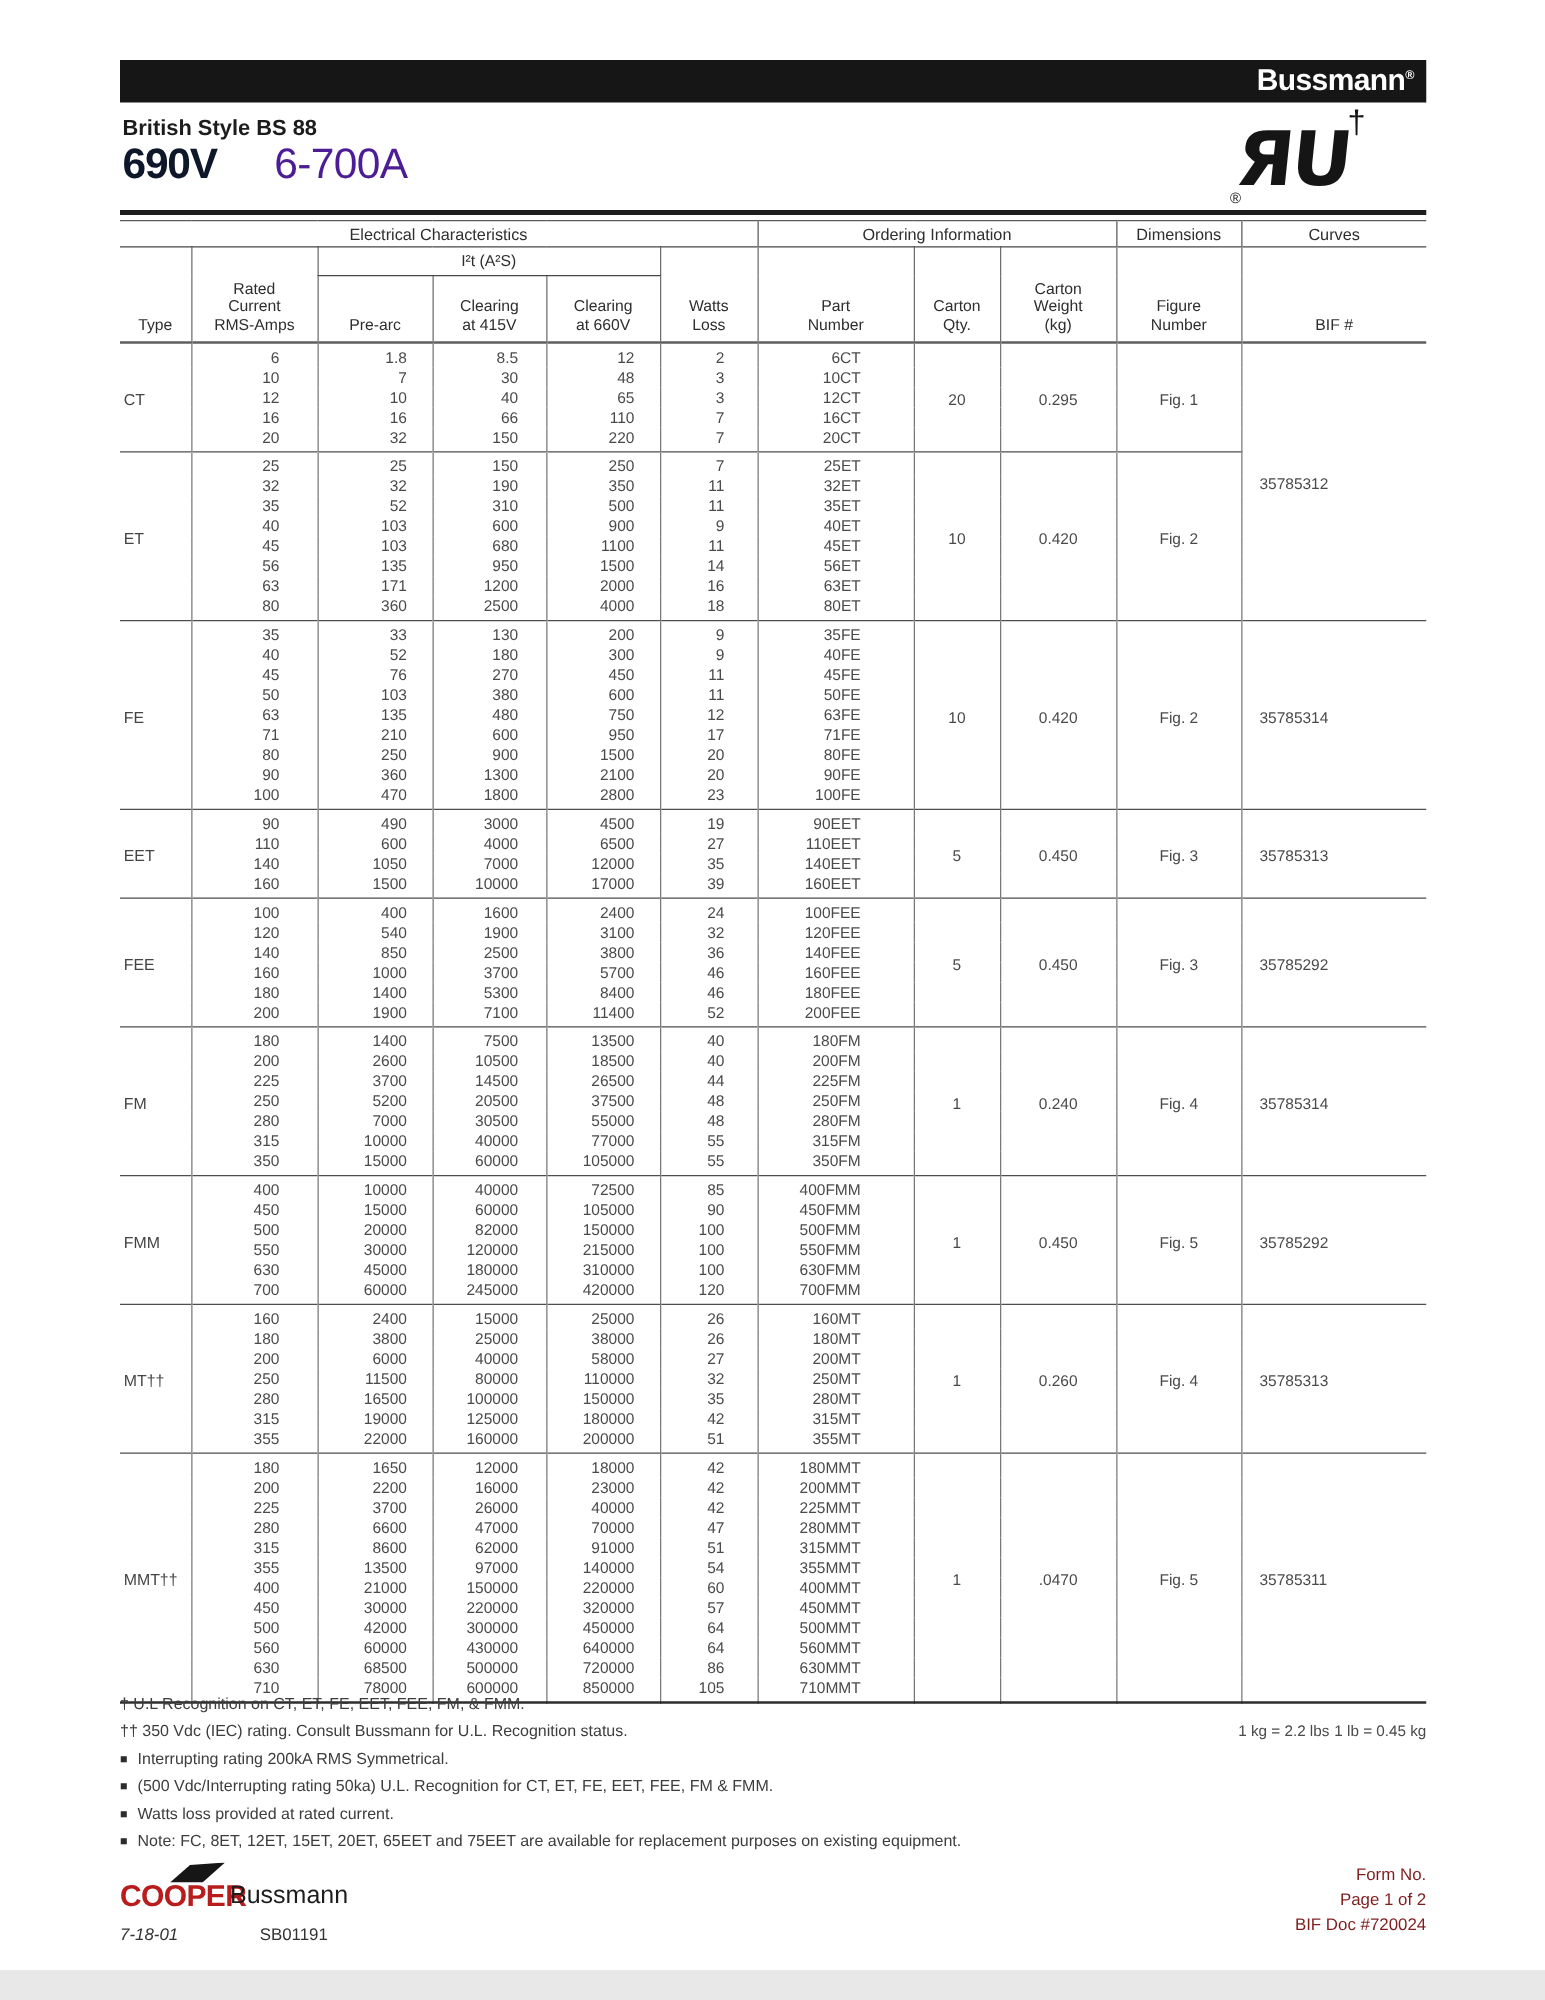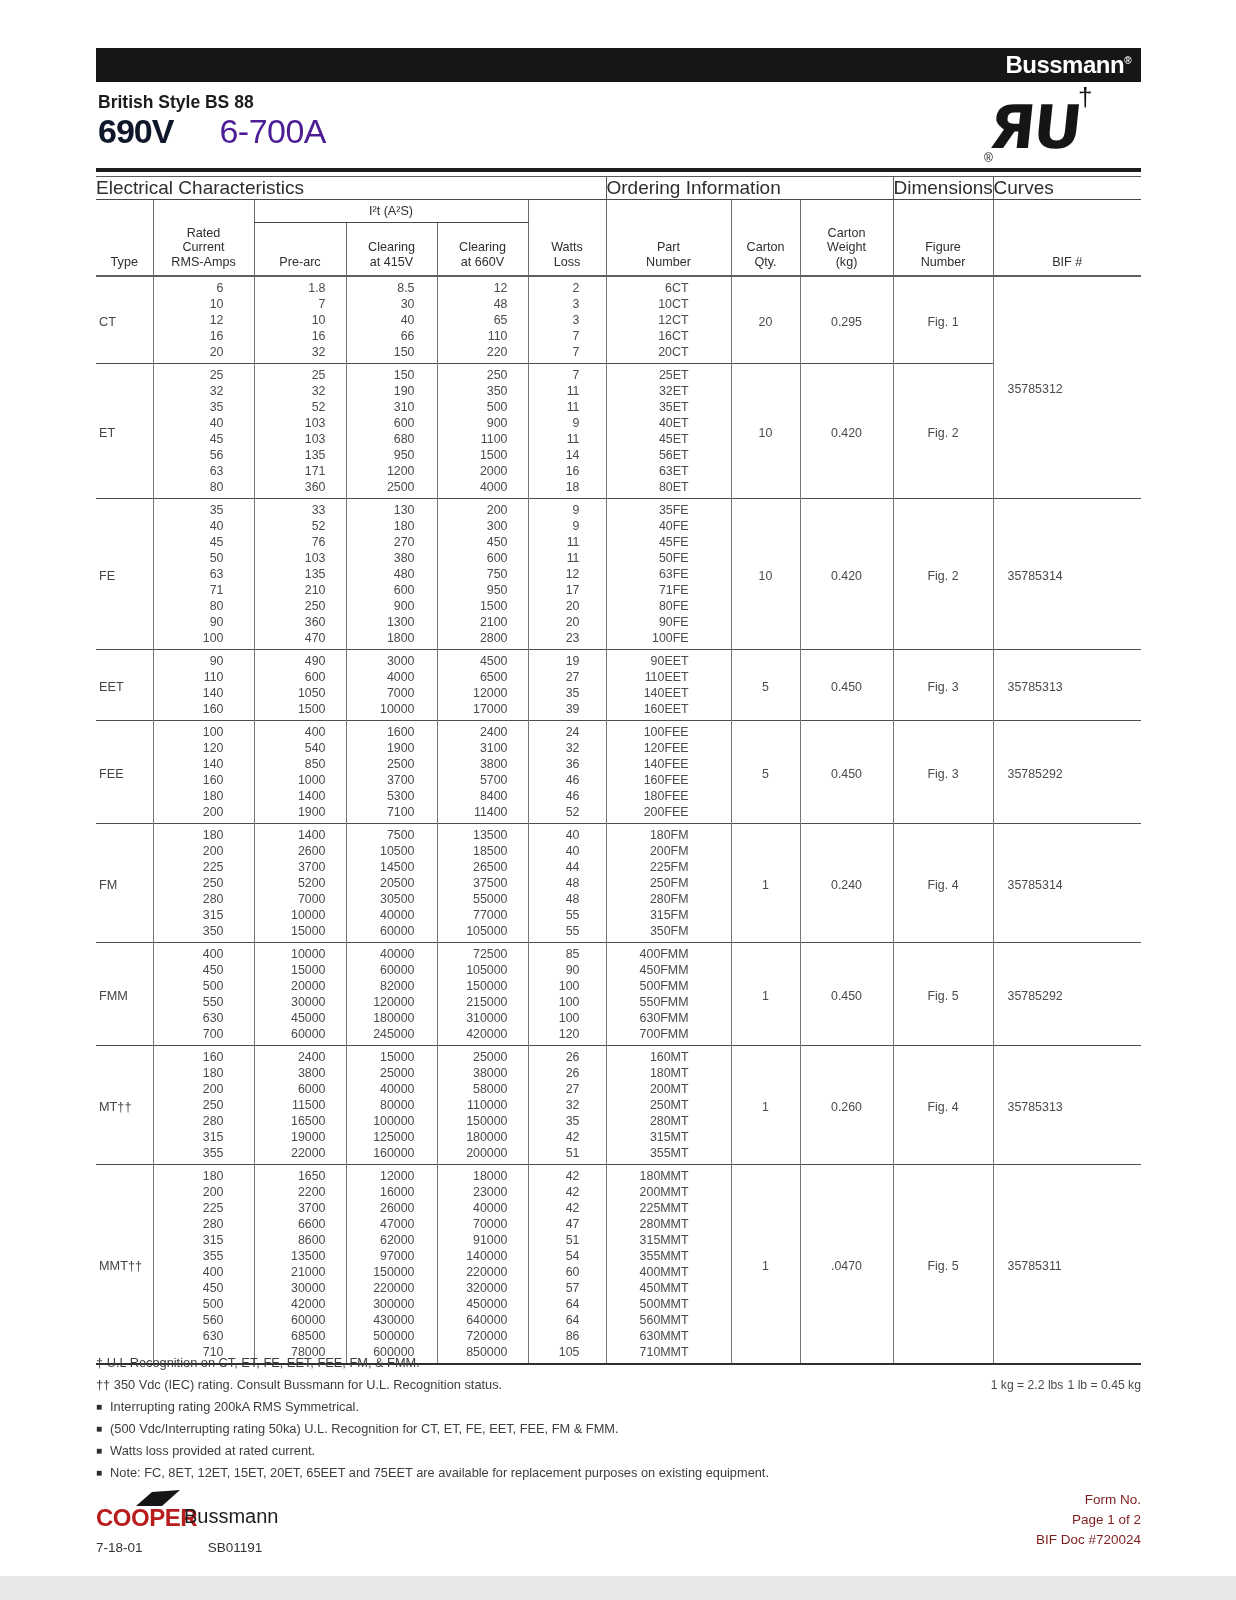--- a/index.html
+++ b/index.html
@@ -22,21 +22,21 @@
   .amps { font-size:34px; font-weight:400; letter-spacing:-0.5px; color:#4c1d95; margin-left:46px; }
   .ul-mark { position:absolute; left:982px; top:84px; width:112px; height:82px; }
   .top-rule { position:absolute; left:96px; top:168px; width:1045px; height:3.5px; background:#1d1d1d; }
 
   
   .table-wrap { position:absolute; left:96px; top:176px; width:1045px; }
   table { border-collapse:collapse; table-layout:fixed; width:1045px; border-bottom:2.2px solid #2e2e2e; }
   th { font-weight:normal; }
   .ghead th {
     border-top:1px solid #5a5a5a; border-bottom:1.2px solid #474747;
-    height:20px; font-size:19px; color:#2e2e2e; text-align:left; padding:0;
+    height:20px; font-size:13px; color:#2e2e2e; text-align:center; padding:0;
   }
   .ghead th.gh-b { border-left:1px solid #5a5a5a; }
   th.h {
     border-left:1px solid #6e6e6e; vertical-align:bottom; text-align:center;
     padding:0 0 6px 0; font-size:12.6px; line-height:14.5px; color:#2e2e2e;
     white-space:pre-line;
   }
   th.h-first { border-left:none; }
   th.i2t { vertical-align:middle; border-bottom:1.2px solid #474747; height:22px; padding:0; }
   tr.subhead th { height:46px; }
@@ -66,21 +66,21 @@
   .bullet-line { display:flex; align-items:baseline; height:22px; line-height:22px; }
   .bullet { font-size:10px; margin-right:8px; position:relative; top:-1px; color:#2c2c2c; }
 
   
   .footer-left { position:absolute; left:96px; top:1490px; }
   .cooper-row { position:relative; height:36px; }
   .cooper-swoosh { position:absolute; left:40px; top:0; }
   .cooper-text { position:absolute; left:0; top:14px; font-size:24px; font-weight:900; letter-spacing:-0.5px; color:#b91c1c; }
   .bussmann-text { position:absolute; left:88px; top:15px; font-size:20px; font-weight:400; color:#1d1d1d; }
   .footer-codes { position:relative; margin-top:14px; font-size:13.5px; color:#333; }
-  .footer-date { display:inline-block; width:108px; }
+  .footer-date { display:inline-block; width:108px;font-style:italic; }
   .footer-right { position:absolute; right:95px; top:1490px; text-align:right; font-size:13.5px; line-height:20px; color:#7f1d1d; }
 </style>
 </head>
 <body>
 
 <div class="page">
 
   <div class="black-bar">
     <span class="brand"><span>Bussmann</span><span class="reg">®</span></span>
   </div>

